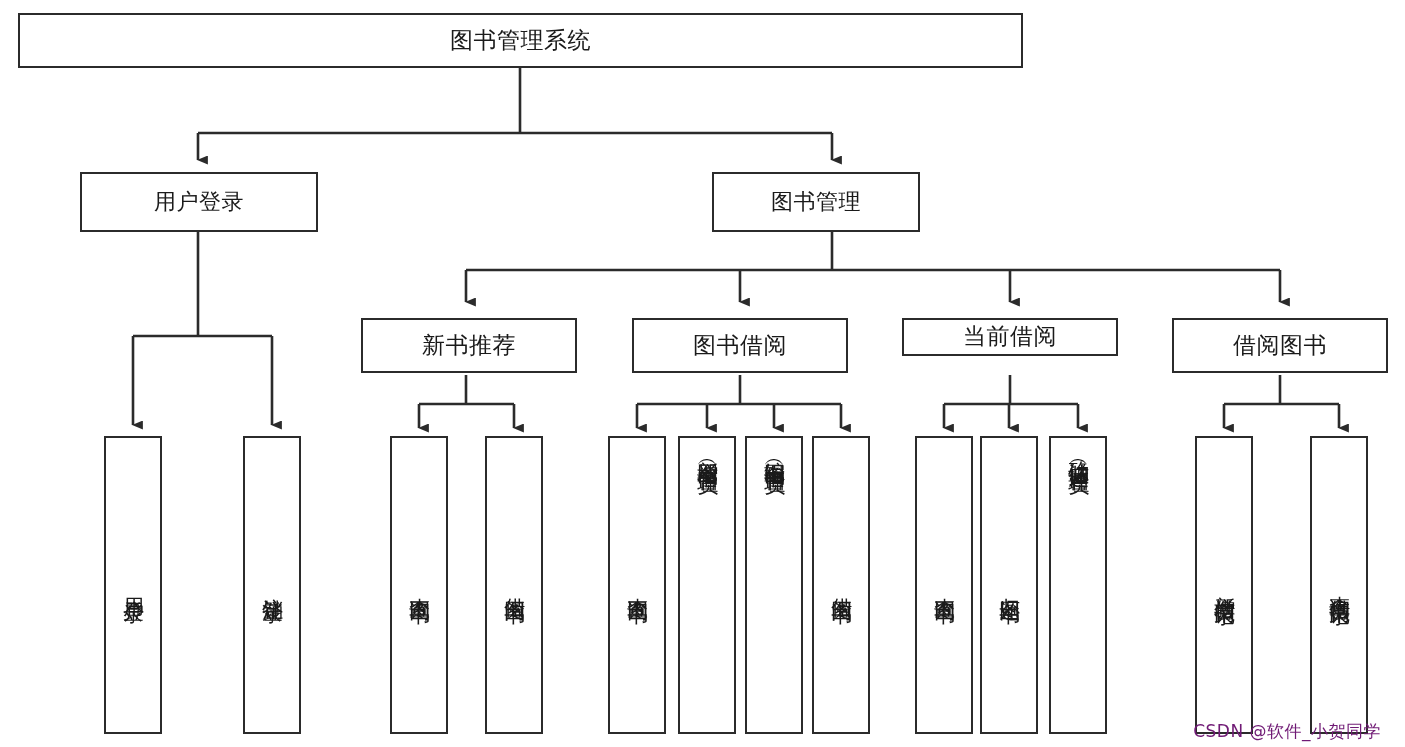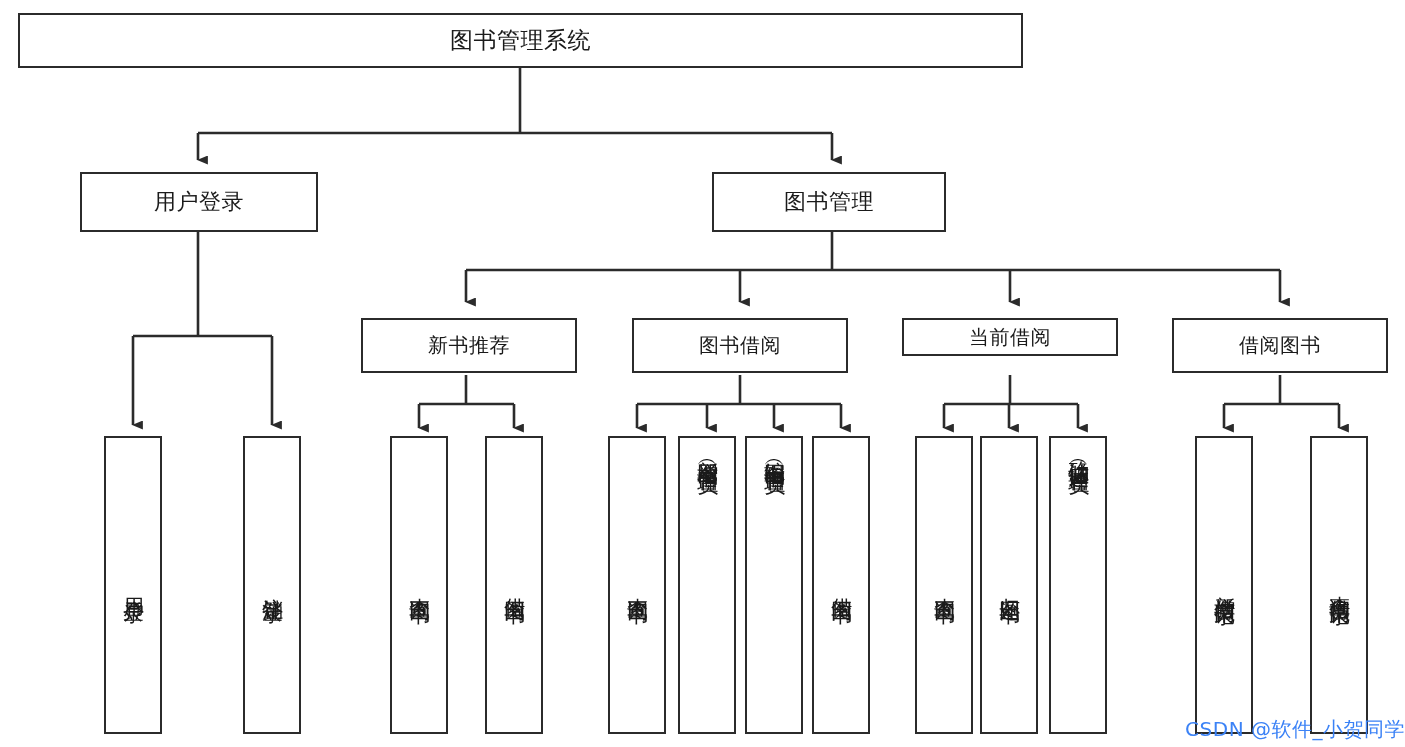--- a/index.html
+++ b/index.html
@@ -48,36 +48,36 @@
     font-size: 22px;
   }
   .node.vertical .label {
     writing-mode: vertical-rl;
     text-orientation: upright;
     font-size: 21px;
     letter-spacing: 2px;
   }
   .node.root .label { font-size: 23px; }
   .node.level2 .label { font-size: 22px; }
-  .node.level3 .label { font-size: 20px; text-align: center; }
+  .node.level3 .label { font-size: 23px; text-align: center; }
   .node.vertical {
     align-items: flex-start;
     justify-content: center;
     padding-top: 6px;
   }
   .node.vertical.centered {
     align-items: center;
     padding-top: 0;
   }
   .watermark {
     position: absolute;
-    right: 0;
+    right: 24px;
     bottom: 4px;
-    font-size: 20px;
-    color: #3b82f6;
+    font-size: 17px;
+    color: #701a75;
     letter-spacing: 0.5px;
     user-select: none;
     white-space: nowrap;
   }
 </style>
 </head>
 <body>
 
 <div id="diagram-root">
 
@@ -131,21 +131,21 @@
     </g>
   </svg>
 
   <div class="node root horizontal" style="left:18px; top:13px; width:1005px; height:55px;">
     <span class="label">图书管理系统</span>
   </div>
 
   <div class="node level2 horizontal" style="left:80px; top:172px; width:238px; height:60px;">
     <span class="label">用户登录</span>
   </div>
-  <div class="node level2 horizontal" style="left:712px; top:172px; width:234px; height:60px;">
+  <div class="node level2 horizontal" style="left:712px; top:172px; width:208px; height:60px;">
     <span class="label">图书管理</span>
   </div>
 
   <div class="node level3 horizontal" style="left:361px; top:318px; width:216px; height:55px;">
     <span class="label">新书推荐</span>
   </div>
   <div class="node level3 horizontal" style="left:632px; top:318px; width:216px; height:55px;">
     <span class="label">图书借阅</span>
   </div>
   <div class="node level3 horizontal" style="left:902px; top:318px; width:216px; height:38px;">

